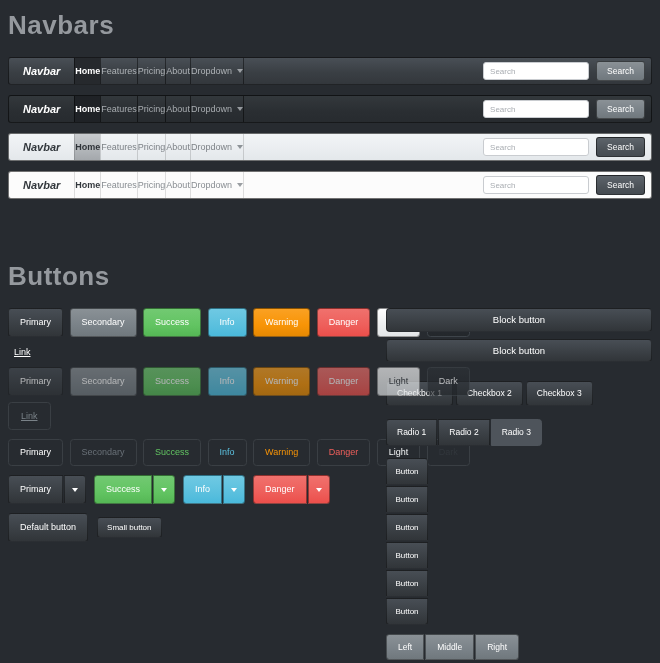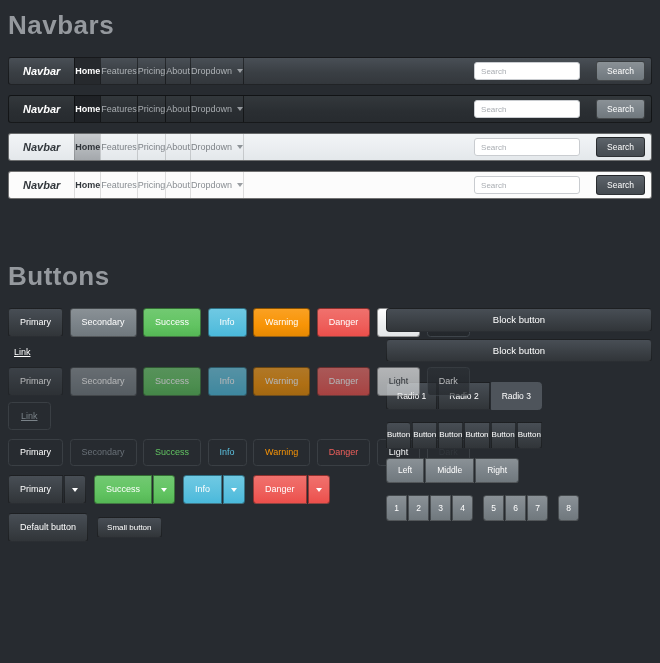--- a/index.html
+++ b/index.html
@@ -30,21 +30,21 @@
   }
   .navbar .nav-item {
     display:flex; align-items:center; padding:0 0; cursor:pointer;
   }
   .navbar .caret {
     display:inline-block; width:0; height:0; margin-left:5px;
     border-left:3px solid transparent; border-right:3px solid transparent;
     border-top:4px solid currentColor; opacity:.85;
   }
   .navbar .search-wrap {
-    margin-left:auto; display:flex; align-items:center; gap:16px; padding-right:6px;
+    margin-left:auto; display:flex; align-items:center; gap:7px; padding-right:6px;
   }
   .navbar input.search {
     width:106px; height:18px; border-radius:3px; border:1px solid #c9ccd0;
     background:#ffffff; font-size:8px; padding:0 6px; color:#333;
     font-family:"Liberation Sans", sans-serif;
   }
   .navbar input.search::placeholder { color:#a9adb2; }
   .navbar .search-btn {
     height:20px; padding:0 10px; border-radius:3px; border:1px solid rgba(0,0,0,0.5);
     color:#fff; font-size:8.5px; cursor:pointer;
@@ -146,21 +146,21 @@
     border-radius:4px;
   }
   .check-row { display:flex; gap:3px; margin-top:12px; }
   .check-row .btn { padding:7px 10px; font-size:8.5px; }
   .radio-row { display:flex; gap:1px; margin-top:13px; }
   .radio-row .btn { padding:8.5px 10px; font-size:8.5px; border-radius:0; }
   .radio-row .btn:first-child { border-radius:3.5px 0 0 3.5px; }
   .radio-row .btn:last-child { border-radius:0 3.5px 3.5px 0; }
   .btn.flat-active { background:#4e545b; border-color:#4e545b; }
 
-  .vert-group { display:flex; flex-direction:row; gap:1px; width:42px; margin-top:12px; }
+  .vert-group { display:flex; flex-direction:column; gap:1px; width:42px; margin-top:12px; }
   .vert-group .btn { width:42px; padding:8.5px 0; font-size:8px; border-radius:0; }
   .vert-group .btn:first-child { border-radius:3.5px 3.5px 0 0; }
   .vert-group .btn:last-child { border-radius:0 0 3.5px 3.5px; }
 
   .lmr-group { display:flex; gap:1px; margin-top:9px; }
   .lmr-group .btn { padding:7.5px 11px; font-size:8.5px; border-radius:0; }
   .lmr-group .btn:first-child { border-radius:3.5px 0 0 3.5px; }
   .lmr-group .btn:last-child { border-radius:0 3.5px 3.5px 0; }
 
   .toolbar { display:flex; gap:10px; margin-top:12px; }
@@ -314,20 +314,25 @@
         <button class="btn v-primary btn-sm">Small button</button>
       </div>
 
     </div>
 
     <div class="col-right">
 
       <button class="btn v-primary block-btn">Block button</button>
       <button class="btn v-primary block-btn">Block button</button>
 
+      <div class="check-row">
+        <button class="btn v-primary">Checkbox 1</button>
+        <button class="btn v-primary">Checkbox 2</button>
+        <button class="btn v-primary">Checkbox 3</button>
+      </div>
 
       <div class="radio-row">
         <button class="btn v-primary">Radio 1</button>
         <button class="btn v-primary">Radio 2</button>
         <button class="btn flat-active">Radio 3</button>
       </div>
 
       <div class="vert-group">
         <button class="btn v-primary">Button</button>
         <button class="btn v-primary">Button</button>

